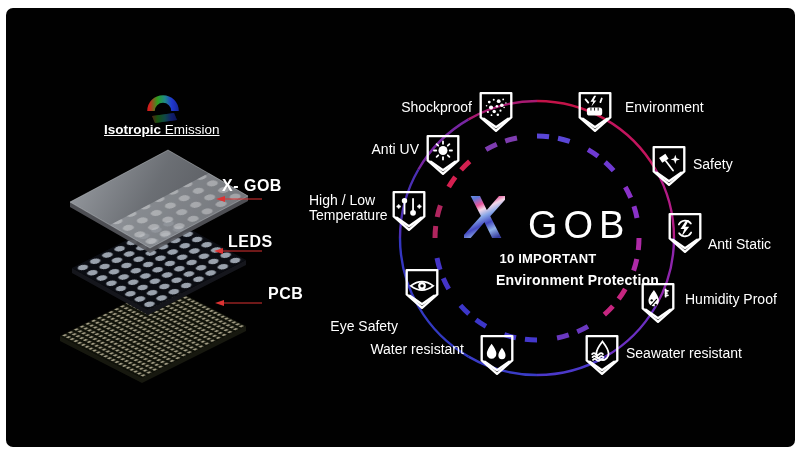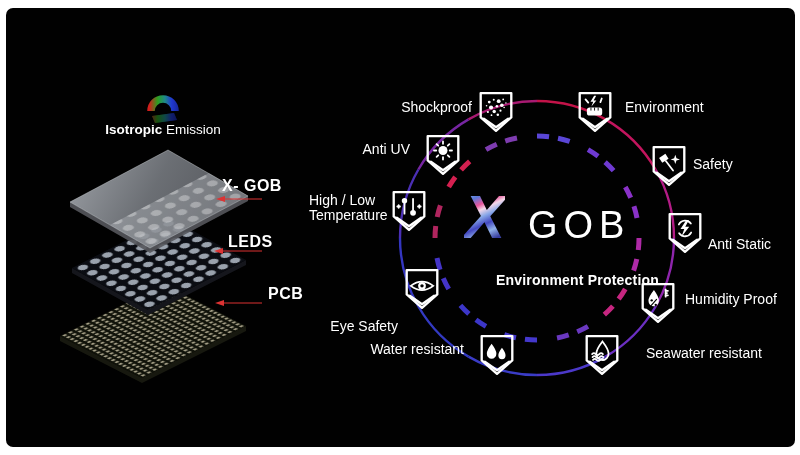--- a/index.html
+++ b/index.html
@@ -12,21 +12,21 @@
   }
   .canvas{
     position:absolute;left:6px;top:8px;width:789px;height:439px;
     background:#010101;border-radius:7px;
   }
   .stage{position:absolute;left:0;top:0;width:800px;height:455px;}
   .underlay{position:absolute;left:0;top:0;width:800px;height:455px;pointer-events:none;}
 
   
   .txt{position:absolute;color:#fff;white-space:nowrap;}
-  .emission{left:88px;top:122px;width:150px;text-align:center;font-size:13.5px;}
+  .emission{left:104px;top:122px;width:150px;font-size:13.5px;text-decoration:underline;}
   .emission b{font-weight:bold;}
   .layer-lbl{font-weight:bold;font-size:16px;letter-spacing:.5px;}
   .lbl-xgob{left:222px;top:177px;}
   .lbl-leds{left:228px;top:233px;}
   .lbl-pcb{left:232px;top:285px;margin-left:36px;}
 
   .logo-x{
     left:464px;top:190px;font-size:62px;line-height:54px;
     font-weight:bold;font-style:italic;color:#7a8ce0;
   }
@@ -45,28 +45,28 @@
   .flabel{position:absolute;color:#fff;font-size:14px;white-space:nowrap;}
   .flabel2{display:block;}
   .shield{position:absolute;width:36px;height:44px;}
   .sh{fill:none;stroke:#fff;stroke-width:2.6;stroke-linejoin:round;stroke-linecap:round;}
   .g{fill:#fff;stroke:none;}
   .gs{fill:none;stroke:#fff;stroke-width:2;stroke-linecap:round;}
   .gb{fill:none;stroke:#000;stroke-linecap:round;}
 
   .f0 .shield{left:478px;top:90px;}  .f0 .flabel{right:328px;top:99px;}
   .f1 .shield{left:577px;top:90px;}  .f1 .flabel{left:625px;top:99px;}
-  .f2 .shield{left:425px;top:133px;} .f2 .flabel{right:390px;top:141px;}
+  .f2 .shield{left:425px;top:133px;} .f2 .flabel{right:381px;top:141px;}
   .f3 .shield{left:651px;top:144px;} .f3 .flabel{left:693px;top:156px;}
   .f4 .shield{left:391px;top:189px;} .f4 .flabel{left:309px;top:193px;line-height:15px;}
   .f5 .shield{left:667px;top:211px;} .f5 .flabel{left:708px;top:236px;}
   .f6 .shield{left:404px;top:267px;} .f6 .flabel{right:402px;top:278px;margin-top:40px;}
   .f7 .shield{left:640px;top:281px;} .f7 .flabel{left:685px;top:291px;}
   .f8 .shield{left:479px;top:333px;} .f8 .flabel{right:336px;top:341px;}
-  .f9 .shield{left:584px;top:333px;} .f9 .flabel{left:626px;top:345px;margin-left:20px;}
+  .f9 .shield{left:584px;top:333px;} .f9 .flabel{left:626px;top:345px;}
 </style>
 </head>
 <body>
 
 <div class="canvas"></div>
 
 <div class="stage">
 
   <svg class="underlay" viewBox="0 0 800 455" aria-hidden="true">
     <defs>
@@ -161,20 +161,21 @@
     </g>
   </svg>
 
   <div class="txt emission"><b>Isotropic</b><span> Emission</span></div>
   <div class="txt layer-lbl lbl-xgob">X- GOB</div>
   <div class="txt layer-lbl lbl-leds">LEDS</div>
   <div class="txt layer-lbl lbl-pcb">PCB</div>
 
   <div class="txt logo-x">X</div>
   <div class="txt logo-gob">GOB</div>
+  <div class="txt sub1">10 IMPORTANT</div>
   <div class="txt sub2">Environment Protection</div>
 
   <div class="f0">
     <span class="flabel">Shockproof</span>
     <svg class="shield" viewBox="0 0 40 48">
       <path class="sh" d="M3,3 L37,3 L37,30 L20,45 L3,30 Z"></path>
       <path class="sh" d="M6.5,31.5 L20,41 L33.5,31.5"></path>
       <g class="g">
         <circle cx="12.5" cy="13" r="1.6"></circle>
           <circle cx="17.5" cy="10.5" r="1.1"></circle>

